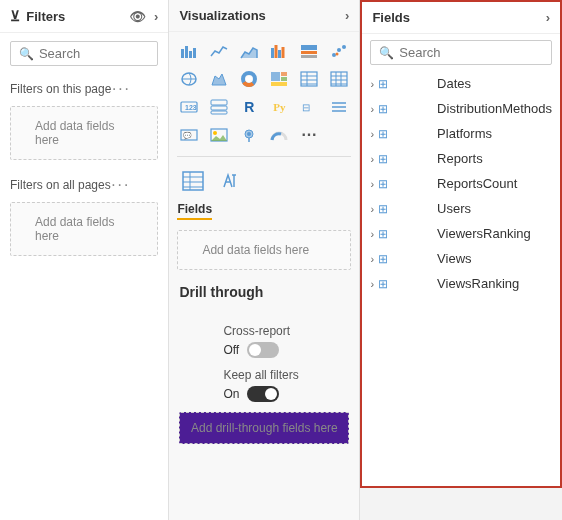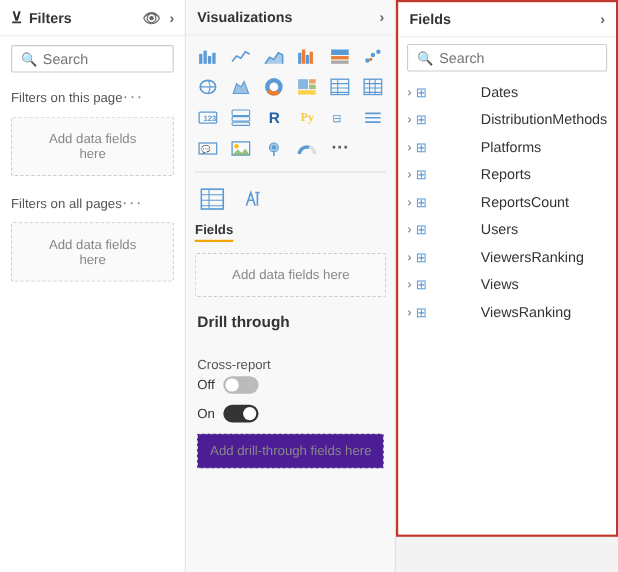--- a/index.html
+++ b/index.html
@@ -84,21 +84,21 @@
       letter-spacing: 1px;
     }
 
     .add-field-box {
       border: 1px dashed #ccc;
       border-radius: 2px;
       margin: 4px 10px 10px;
       padding: 12px 24px;
       color: #888;
       font-size: 12px;
-      text-align: center;
+      text-align: left;
       background: #fafafa;
     }
 
     
     .viz-panel {
       width: 200px;
       background: #f8f8f8;
       border-right: 1px solid #e0e0e0;
     }
 
@@ -168,20 +168,21 @@
 
     .drill-title {
       font-size: 14px;
       font-weight: 600;
       color: #333;
       margin-bottom: 24px;
     }
 
     .drill-row {
       margin-bottom: 10px;
+      margin-left: 44px;
     }
 
     .drill-row-label {
       font-size: 12px;
       color: #555;
       margin-bottom: 4px;
     }
 
     .toggle-row {
       display: flex;
@@ -526,20 +527,21 @@
         <span>Off</span>
         <div class="toggle">
           <div class="toggle-track">
             <div class="toggle-thumb"></div>
           </div>
         </div>
       </div>
     </div>
 
     <div class="drill-row">
+      <div class="drill-row-label">Keep all filters</div>
       <div class="toggle-row">
         <span>On</span>
         <div class="toggle">
           <div class="toggle-track on">
             <div class="toggle-thumb"></div>
           </div>
         </div>
       </div>
     </div>
 

